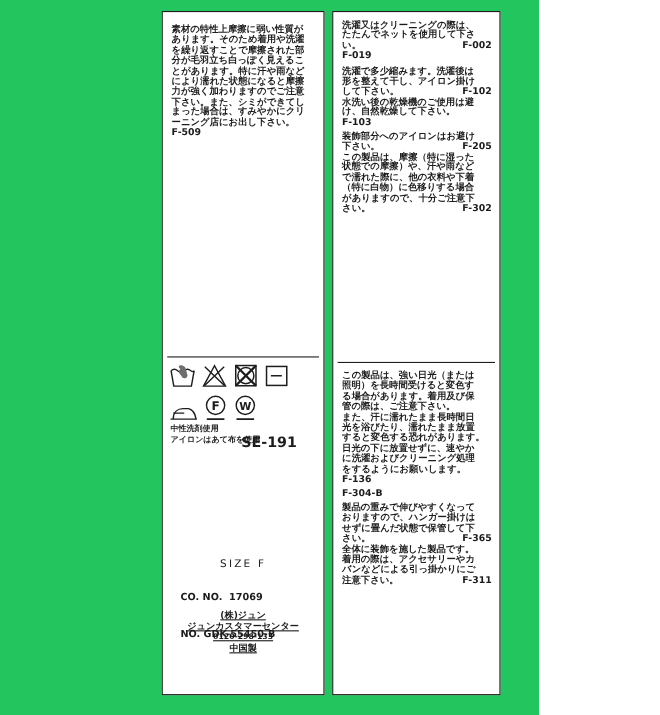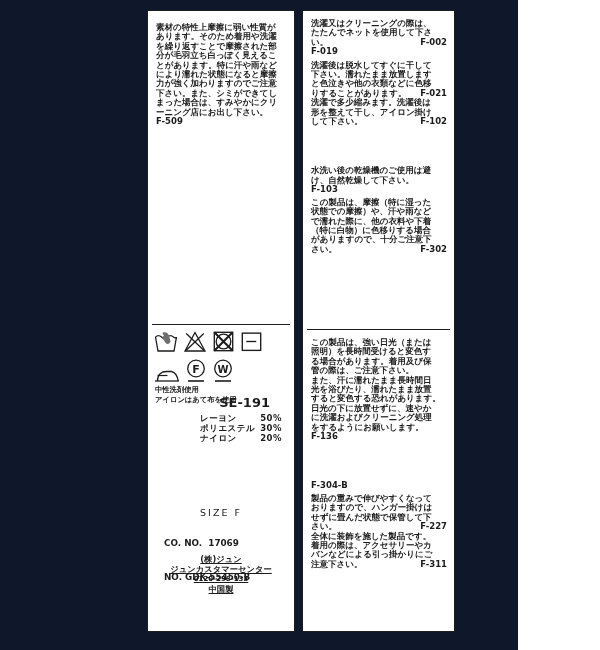--- a/index.html
+++ b/index.html
@@ -1,30 +1,30 @@
 <!DOCTYPE html>
 <html><head>
 <meta charset="utf-8">
 <style>
   html,body{margin:0;padding:0;}
-  .canvas{position:relative;width:490px;height:650px;background:#0f172a;overflow:hidden;
-          font-family:"DejaVu Sans","Liberation Sans",sans-serif;color:#1c1c1c;padding-left:28px;}
+  .canvas{position:relative;width:490px;height:650px;background:#22c55e;overflow:hidden;
+          font-family:"DejaVu Sans","Liberation Sans",sans-serif;color:#1c1c1c;}
   .label{position:absolute;top:10px;height:622px;background:#fff;border:1.5px solid #1d1d1d;box-sizing:border-box;}
   .label.left{left:147px;width:148px;}
   .label.right{left:302px;width:153px;}
   .divider{position:absolute;left:4px;right:4px;border-top:1.2px solid #1d1d1d;}
   .label.left .divider{top:313px;}
   .label.right .divider{top:318px;}
 
   .note{position:relative;font-size:8.5px;line-height:9.4px;font-weight:bold;letter-spacing:0;}
   .ntext{display:block;white-space:pre-line;}
   .ncode.inline{position:absolute;right:0;bottom:0;}
   .ncode.line{display:block;text-align:left;}
   .mb4{margin-bottom:4px;}
-  .mb3{margin-bottom:3px;margin-top:40px;}
+  .mb3{margin-bottom:3px;}
 
   .top-note{position:absolute;top:12px;left:8px;right:7px;}
   .notes-top{position:absolute;top:8px;left:8px;right:7px;}
   .notes-bottom{position:absolute;top:327px;left:8px;right:7px;}
 
   .symrow{position:absolute;left:6px;display:flex;align-items:flex-end;gap:5px;}
   .symrow.r1{top:319px;}
   .symrow.r2{top:347px;}
   .sym svg{display:block;}
   .care-usage{position:absolute;top:374px;left:7px;font-size:7.3px;line-height:9.5px;font-weight:bold;white-space:pre-line;}
@@ -111,34 +111,20 @@
           <text x="11" y="14.5" text-anchor="middle" font-size="10" font-weight="bold" fill="#1d1d1d">W</text>
           <path d="M3 23 H19" stroke="#1d1d1d" stroke-width="1.6"></path>
         </svg>
       </span>
     </div>
 
     <div class="care-usage">中性洗剤使用
 アイロンはあて布を使用</div>
     <div class="se-code">SE-191</div>
 
-    <div class="composition">
-      <div class="comp-row">
-        <span>レーヨン</span>
-        <span>50%</span>
-      </div>
-      <div class="comp-row">
-        <span>ポリエステル</span>
-        <span>30%</span>
-      </div>
-      <div class="comp-row">
-        <span>ナイロン</span>
-        <span>20%</span>
-      </div>
-    </div>
 
     <div class="size">SIZE F</div>
     <div class="prod-no">NO. GDK-55450-B</div>
     <div class="co-no">CO. NO.  17069</div>
 
     <div class="company">
       <div>(株)ジュン</div>
       <div>ジュンカスタマーセンター</div>
       <div class="small">0120-298-133</div>
       <div>中国製</div>
@@ -151,36 +137,34 @@
       <div class="note">
         <span class="ntext">洗濯又はクリーニングの際は、
 たたんでネットを使用して下さ
 い。</span>
         <span class="ncode inline">F-002</span>
       </div>
       <div class="note mb4">
         <span class="ncode line">F-019</span>
       </div>
       <div class="note">
-        <span class="ntext">洗濯後は脱水してすぐに干して
-下さい。濡れたまま放置します
-と色泣きや他の衣類などに色移
-りすることがあります。</span>
-        <span class="ncode inline">F-021</span>
-      </div>
-      <div class="note">
         <span class="ntext">洗濯で多少縮みます。洗濯後は
 形を整えて干し、アイロン掛け
 して下さい。</span>
         <span class="ncode inline">F-102</span>
       </div>
       <div class="note mb3">
         <span class="ntext">水洗い後の乾燥機のご使用は避
 け、自然乾燥して下さい。</span>
         <span class="ncode line">F-103</span>
+      </div>
+      <div class="note">
+        <span class="ntext">装飾部分へのアイロンはお避け
+下さい。</span>
+        <span class="ncode inline">F-205</span>
       </div>
       <div class="note">
         <span class="ntext">この製品は、摩擦（特に湿った
 状態での摩擦）や、汗や雨など
 で濡れた際に、他の衣料や下着
 （特に白物）に色移りする場合
 がありますので、十分ご注意下
 さい。</span>
         <span class="ncode inline">F-302</span>
       </div>
@@ -203,21 +187,21 @@
         <span class="ncode line">F-136</span>
       </div>
       <div class="note mb3">
         <span class="ncode line">F-304-B</span>
       </div>
       <div class="note">
         <span class="ntext">製品の重みで伸びやすくなって
 おりますので、ハンガー掛けは
 せずに畳んだ状態で保管して下
 さい。</span>
-        <span class="ncode inline">F-227</span>
+        <span class="ncode inline">F-365</span>
       </div>
       <div class="note">
         <span class="ntext">全体に装飾を施した製品です。
 着用の際は、アクセサリーやカ
 バンなどによる引っ掛かりにご
 注意下さい。</span>
         <span class="ncode inline">F-311</span>
       </div>
     </div>
   </section>

